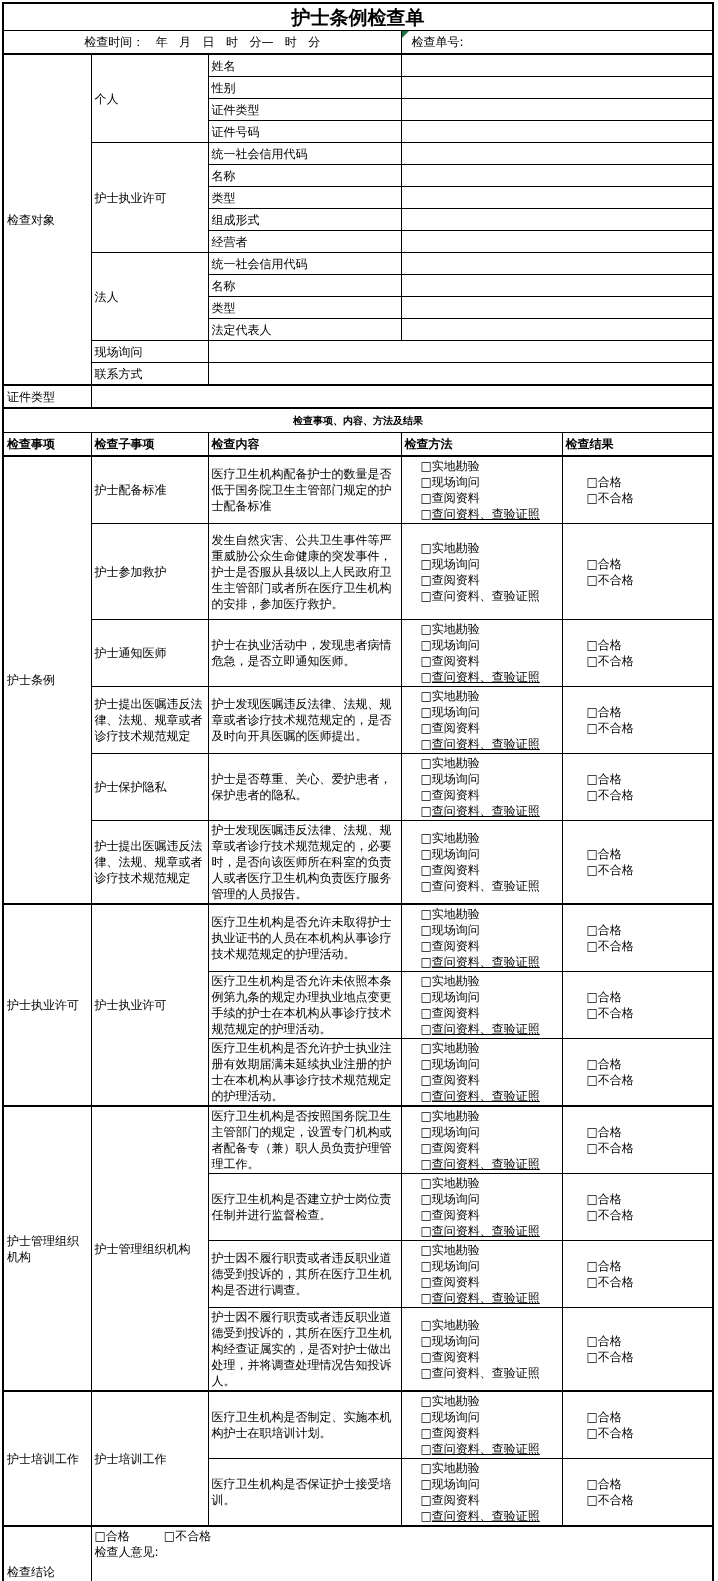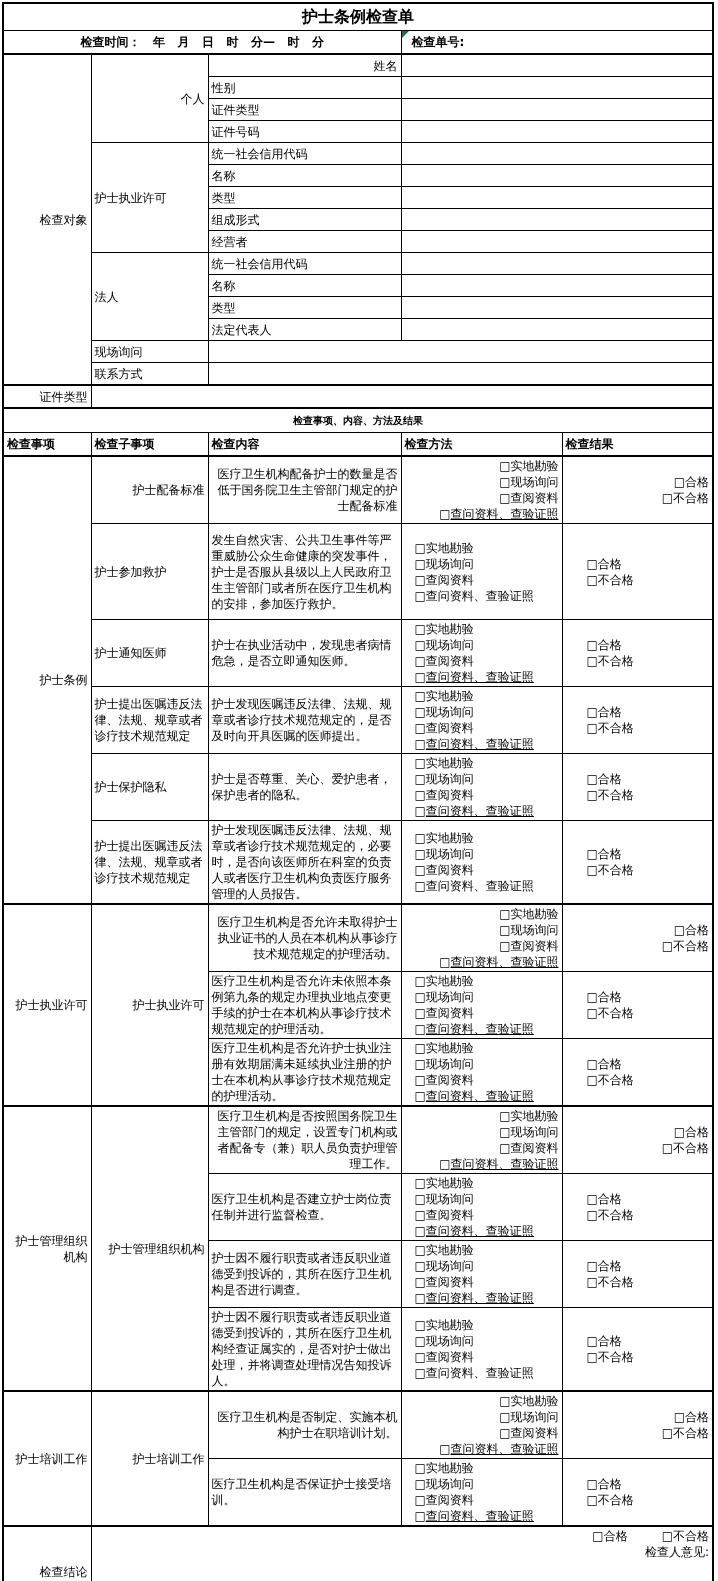--- a/index.html
+++ b/index.html
@@ -1,27 +1,27 @@
 <!DOCTYPE html>
 <html><head>
 <meta charset="utf-8">
 <style>
   html,body{margin:0;padding:0;background:#fff;color:#000;font-family:"DejaVu Sans",sans-serif;}
   table{border-collapse:collapse;table-layout:fixed;width:712px;margin:2px 0 0 2px;border:2px solid #000;}
   td{border:1px solid #000;font-size:12px;line-height:16px;padding:1px 3px;vertical-align:middle;word-break:break-all;overflow:hidden;}
-  tr.title td{font-size:16px;font-weight:bold;text-align:center;height:24px;}
-  tr.time td{font-weight:bold;height:20px;white-space:pre;}
+  tr.title td{font-size:19px;font-weight:bold;text-align:center;height:24px;}
+  tr.time td{font-weight:normal;height:20px;white-space:pre;}
   td.timec{text-align:center;}
   td.docno{position:relative;padding-left:10px;}
   .flag{position:absolute;left:0;top:0;width:0;height:0;border-top:7px solid #1e7145;border-right:7px solid transparent;}
   tr.h19 td{height:19px;}
   tr.sect td{font-size:10px;font-weight:bold;text-align:center;height:21px;}
   tr.chead td{font-weight:bold;height:20px;}
-  .s2{border-top:2px solid #000 !important;text-align:right;}
-  td.mth{padding-left:13px;margin-left:12px;}
+  .s2{border-top:2px solid #000 !important;}
+  td.mth{padding-left:19px;margin-left:12px;}
   td.res{padding-left:24px;}
   .m{white-space:nowrap;}
   .cb{display:inline;}
   .u{text-decoration:underline;}
   tr.tall93 td{height:93px;}
   td.concl{vertical-align:top;height:88px;}
   .opt{margin-right:34px;white-space:nowrap;}
 </style>
 </head>
 <body>

